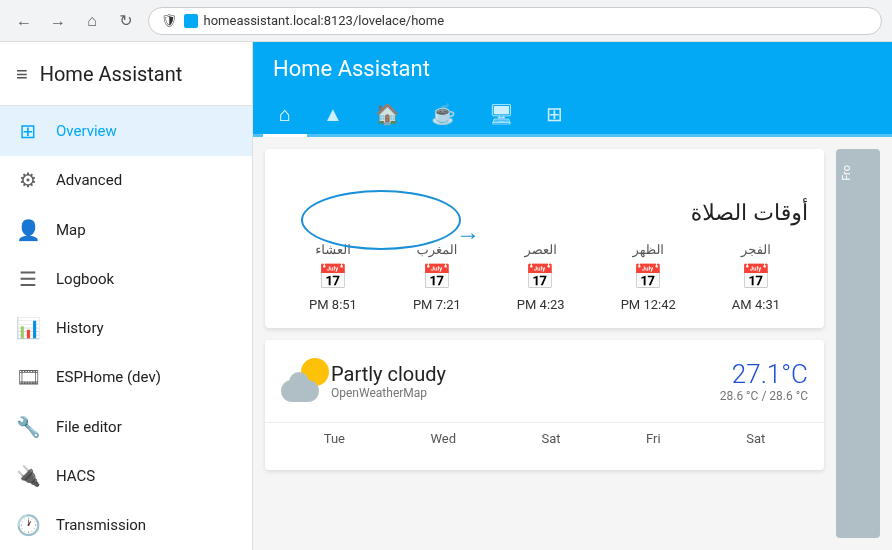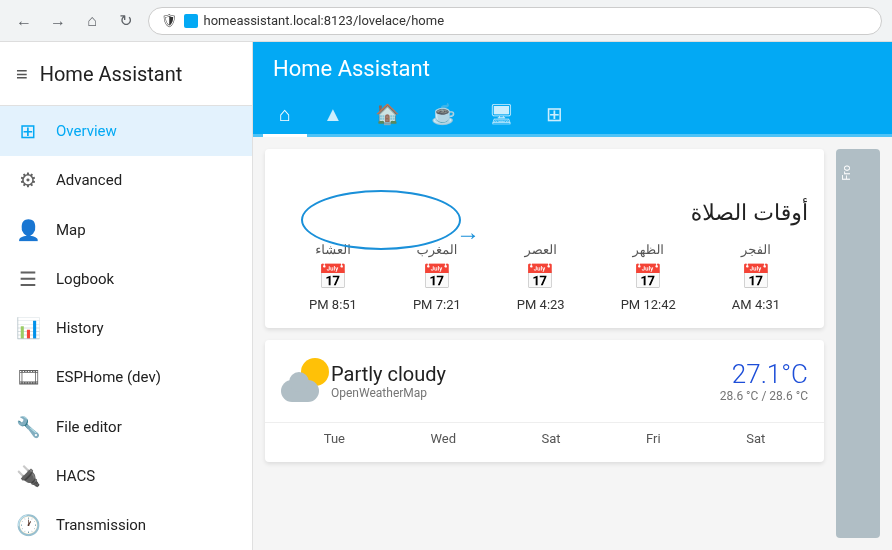--- a/index.html
+++ b/index.html
@@ -230,21 +230,21 @@
     }
     .weather-info { flex: 1; }
     .weather-desc { font-size: 20px; color: #212121; }
     .weather-source { font-size: 12px; color: #757575; }
     .weather-temp { font-size: 26px; color: #1d4ed8; font-weight: 300; }
     .weather-range { font-size: 12px; color: #757575; text-align: right; }
 
     .weather-days {
       display: flex;
       justify-content: space-around;
-      padding: 8px 16px 16px;
+      padding: 8px 16px 24px;
       border-top: 1px solid #eee;
     }
     .weather-day { font-size: 13px; color: #555; text-align: center; }
 
     
     .side-panel {
       width: 44px;
       background: #b0bec5;
       border-radius: 4px;
       display: flex;

